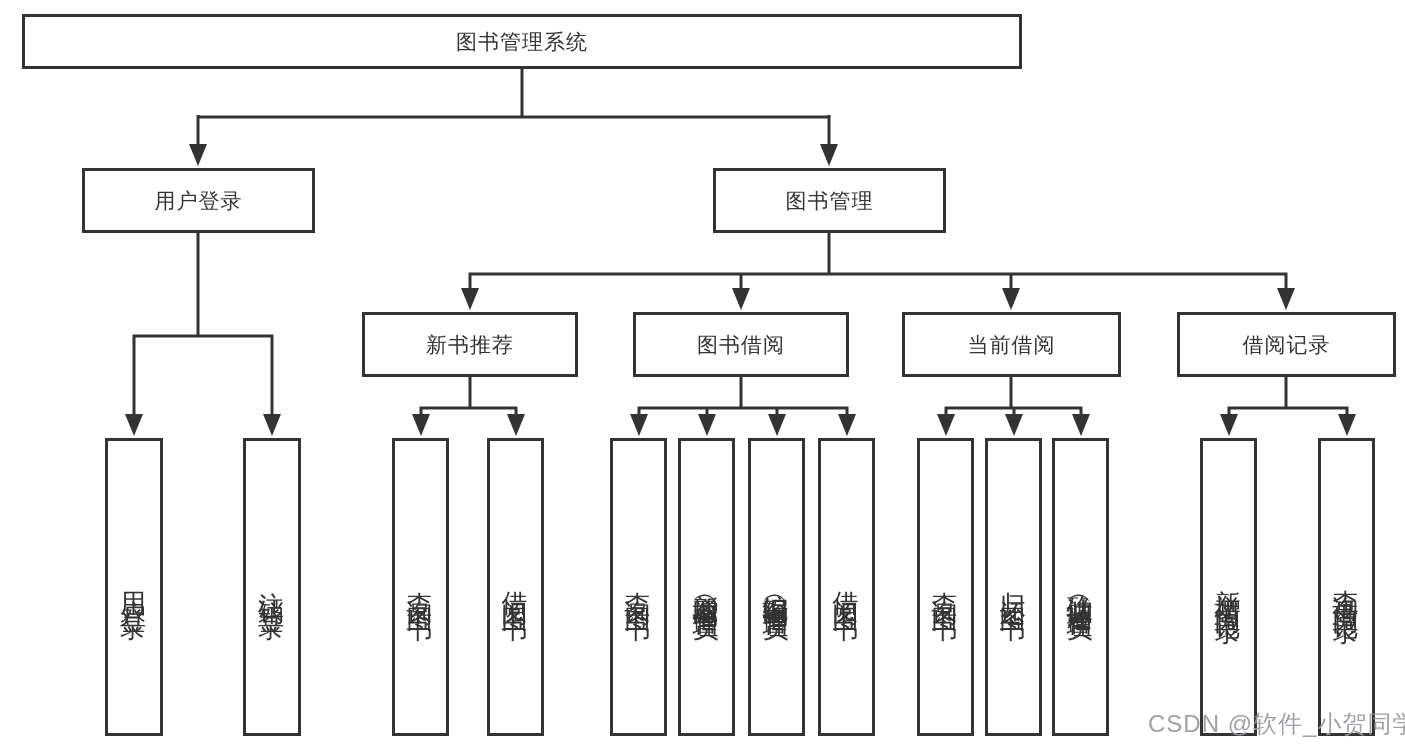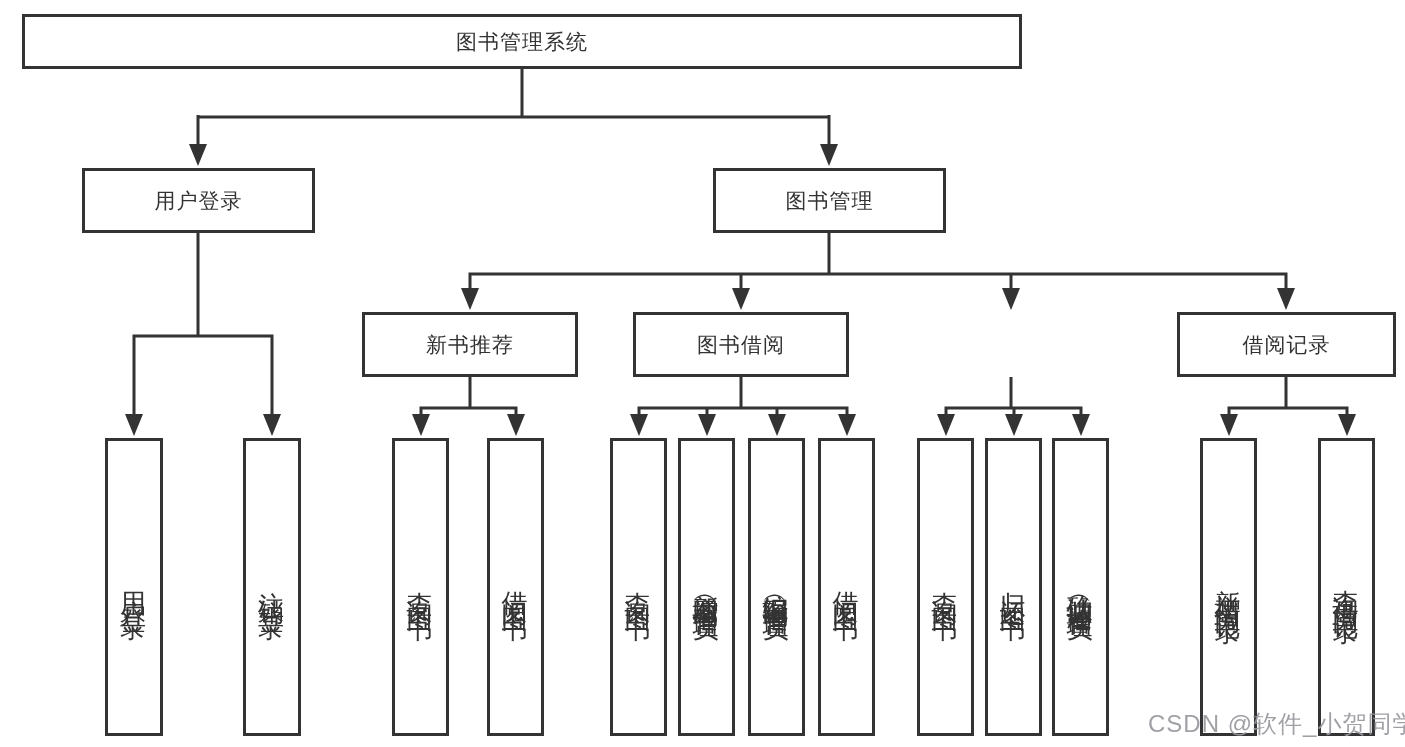--- a/index.html
+++ b/index.html
@@ -107,20 +107,21 @@
     </g>
   </svg>
 
   <div class="hbox" style="left:22px; top:14px; width:1000px; height:55px;">图书管理系统</div>
 
   <div class="hbox" style="left:82px; top:168px; width:233px; height:65px;">用户登录</div>
   <div class="hbox" style="left:713px; top:168px; width:233px; height:65px;">图书管理</div>
 
   <div class="hbox" style="left:633px; top:312px; width:216px; height:65px;">图书借阅</div>
   <div class="hbox" style="left:362px; top:312px; width:216px; height:65px;">新书推荐</div>
+  <div class="hbox" style="left:902px; top:312px; width:219px; height:65px;">当前借阅</div>
   <div class="hbox" style="left:1177px; top:312px; width:219px; height:65px;">借阅记录</div>
 
   <div class="vbox" style="left:105px; width:58px;">用户登录</div>
   <div class="vbox" style="left:243px; width:58px;">注销登录</div>
 
   <div class="vbox" style="left:392px; width:57px;">查询图书</div>
   <div class="vbox" style="left:487px; width:57px;">借阅图书</div>
 
   <div class="vbox" style="left:610px; width:57px;">查询图书</div>
   <div class="vbox long" style="left:678px; width:57px;">新增图书（管理员）</div>

